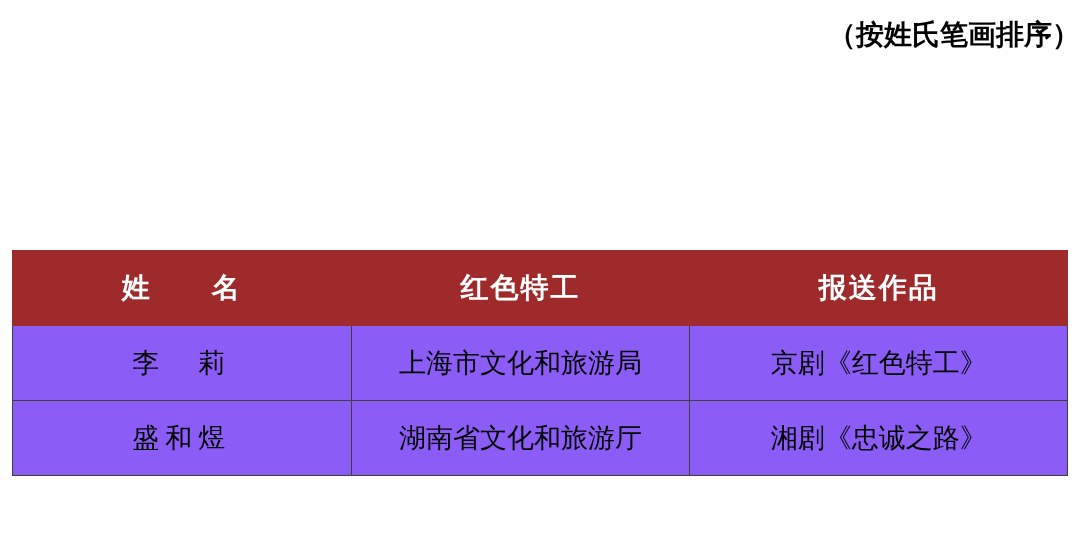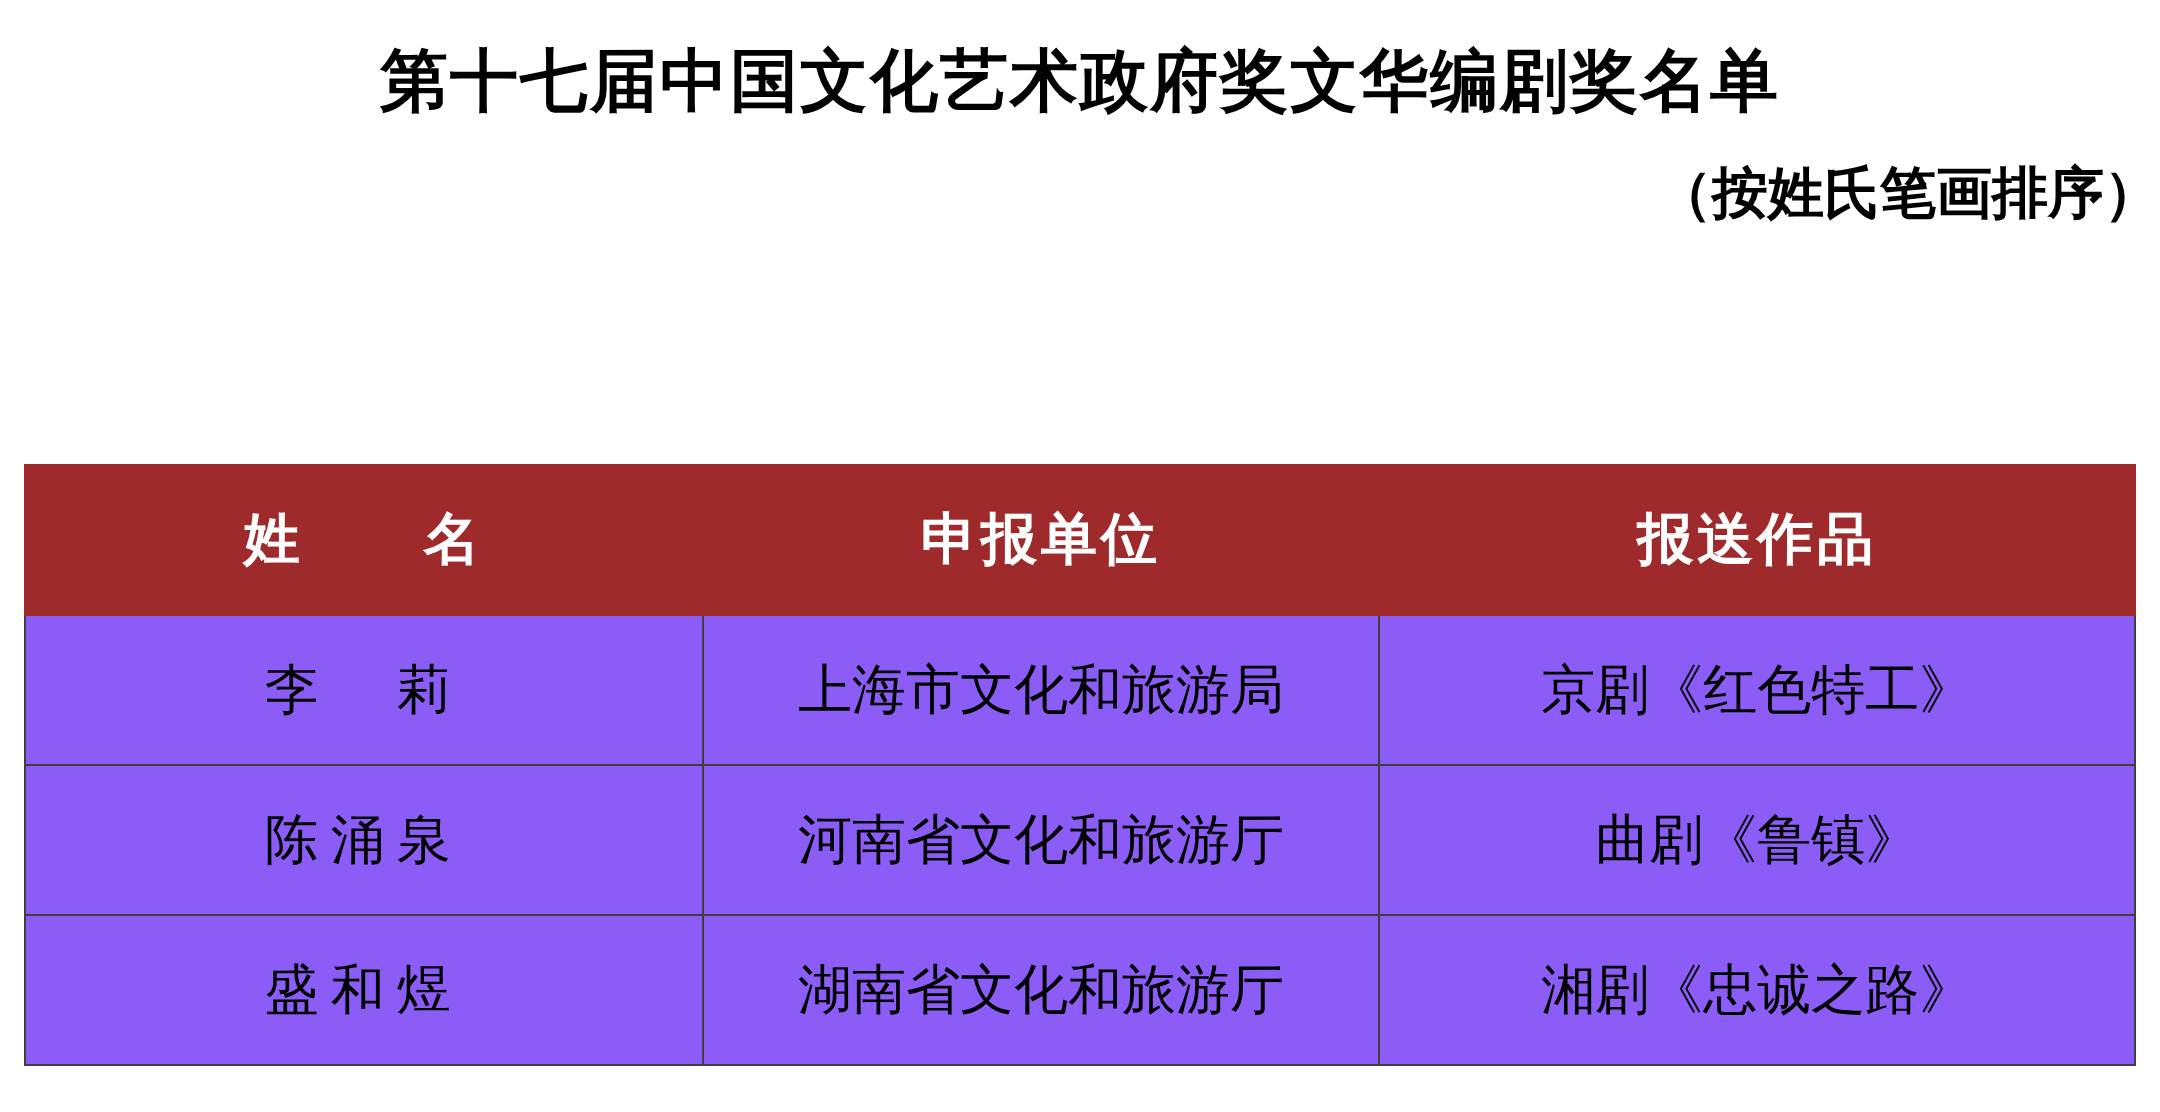--- a/index.html
+++ b/index.html
@@ -75,47 +75,41 @@
   }
   .name-cell {
     letter-spacing: 6px;
   }
 </style>
 </head>
 <body>
 
 <div class="page">
 
-  <div class="doc-title">第十七届中国文化艺术政府奖文华编剧奖名单</div>
   <div class="doc-subtitle">（按姓氏笔画排序）</div>
 
   <div class="table-wrap">
     <table class="award-table">
       <colgroup>
         <col class="c1">
         <col class="c2">
         <col class="c3">
       </colgroup>
       <thead>
         <tr>
           <th>姓　　名</th>
-          <th>申报单位</th>
+          <th>红色特工</th>
           <th>报送作品</th>
         </tr>
       </thead>
       <tbody>
         <tr>
           <td class="name-cell">李　莉</td>
           <td>上海市文化和旅游局</td>
           <td>京剧《红色特工》</td>
-        </tr>
-        <tr>
-          <td class="name-cell">陈涌泉</td>
-          <td>河南省文化和旅游厅</td>
-          <td>曲剧《鲁镇》</td>
         </tr>
         <tr>
           <td class="name-cell">盛和煜</td>
           <td>湖南省文化和旅游厅</td>
           <td>湘剧《忠诚之路》</td>
         </tr>
       </tbody>
     </table>
   </div>
 

